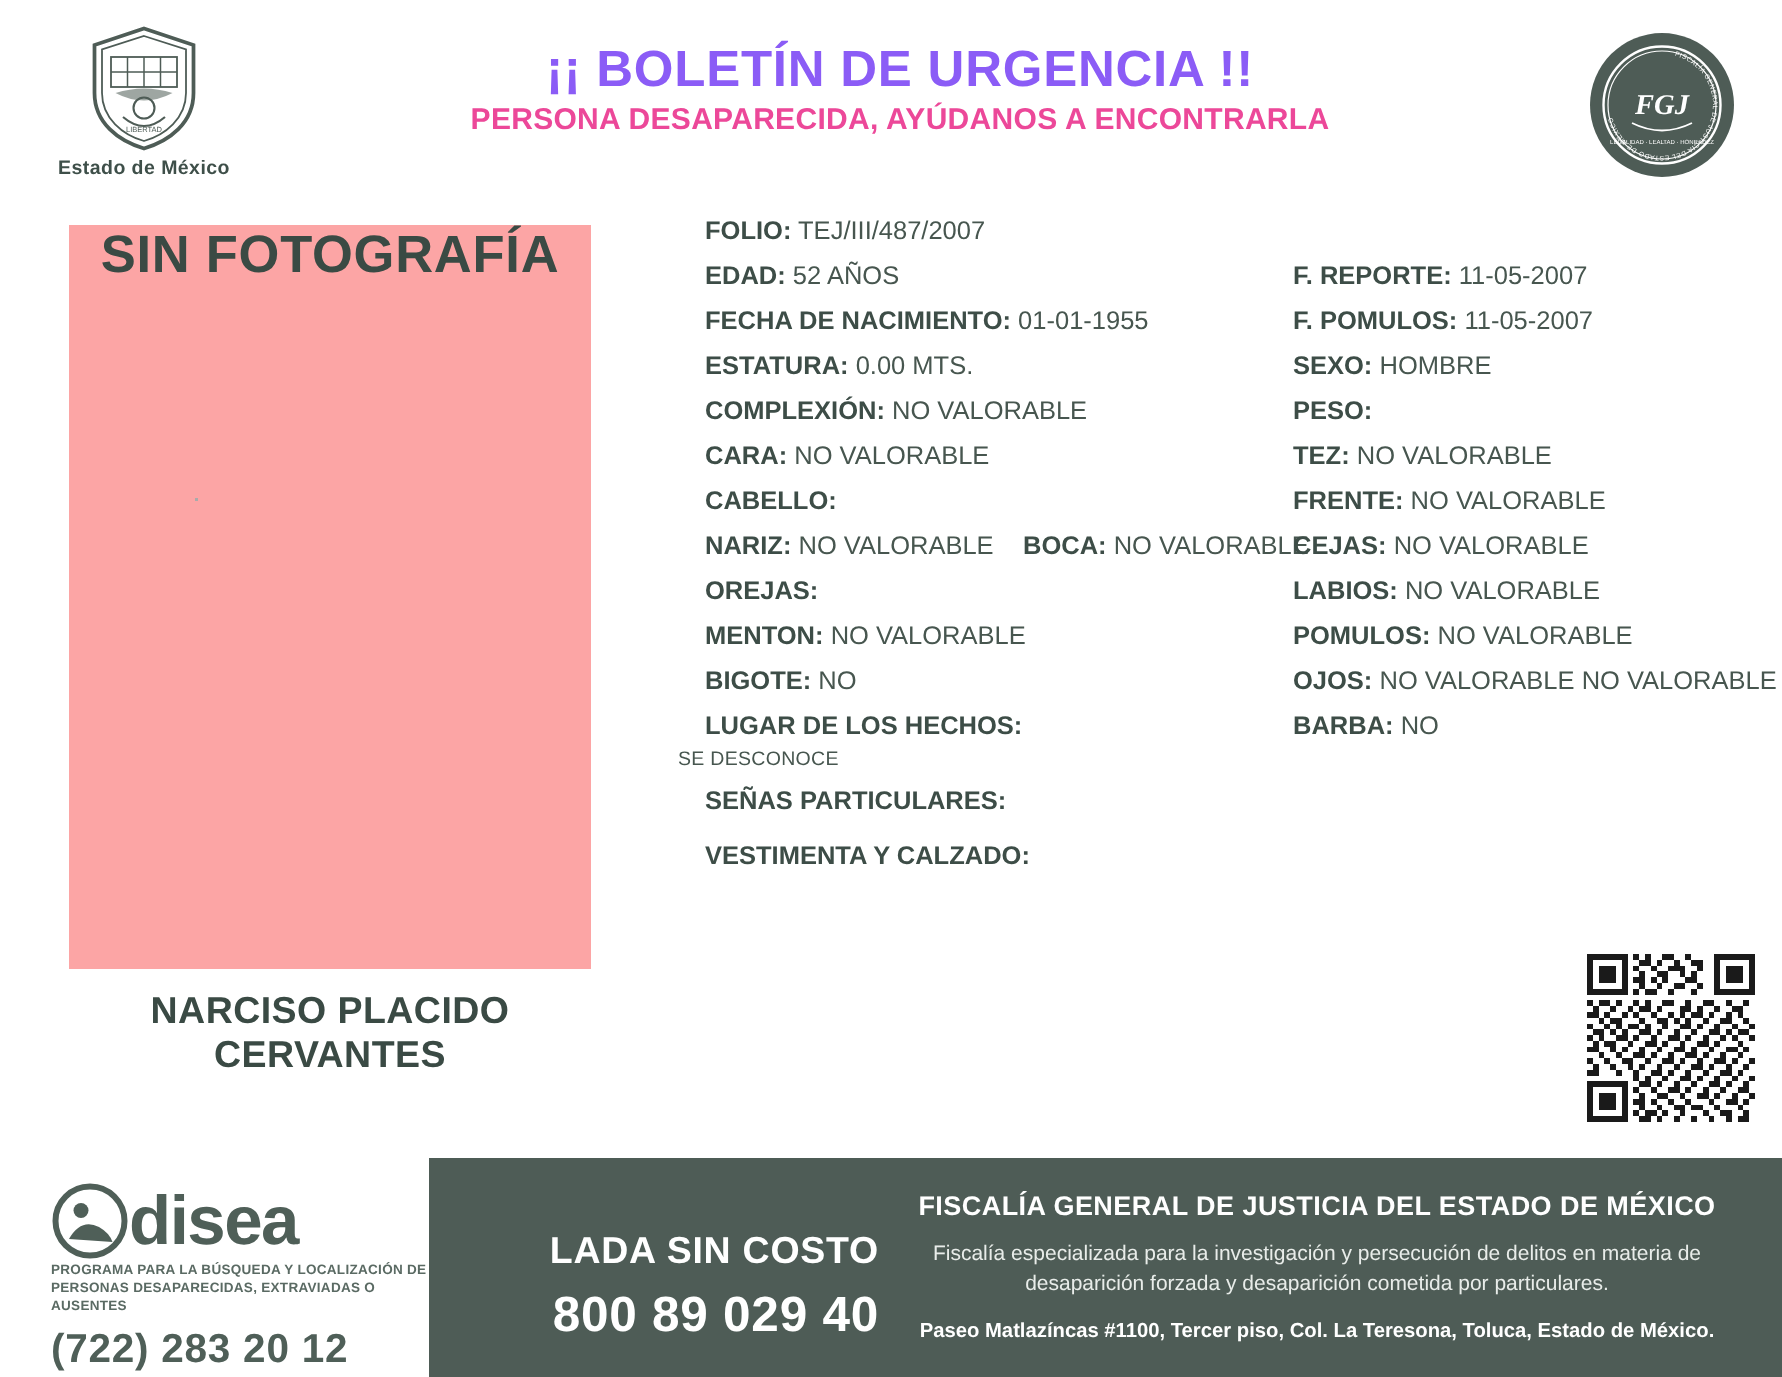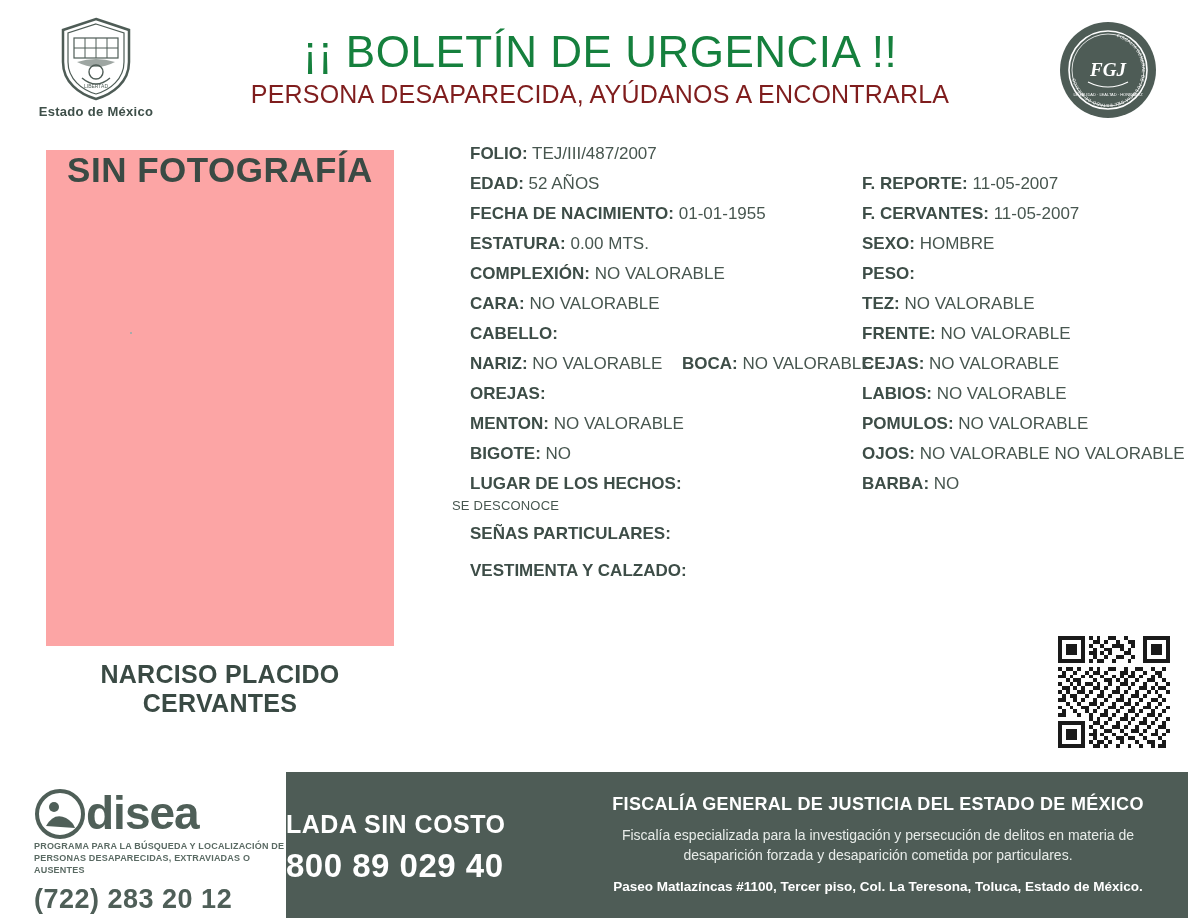--- a/index.html
+++ b/index.html
@@ -50,31 +50,31 @@
     color: #3e4f49;
   }
   .titles {
     position: absolute;
     left: 200px;
     top: 28px;
     width: 800px;
     text-align: center;
   }
   .title-main {
-    font-size: 44px;
-    font-weight: normal;
-    color: #15803d;
+    font-size: 34px;
+    font-weight: bold;
+    color: #8b5cf6;
     letter-spacing: .5px;
     line-height: 1.1;
   }
   .title-sub {
     margin-top: 4px;
-    font-size: 25px;
-    font-weight: normal;
-    color: #7f1d1d;
+    font-size: 20px;
+    font-weight: bold;
+    color: #ec4899;
     letter-spacing: .2px;
   }
   .fgj-logo {
     position: absolute;
     right: 30px;
     top: 20px;
     width: 100px;
     height: 100px;
   }
 
@@ -208,22 +208,22 @@
     left: 286px;
     top: 0;
     width: 902px;
     height: 146px;
     background: #4e5c56;
     color: #ffffff;
     display: flex;
   }
   .lada {
     width: 300px;
-    padding-top: 38px;
-    text-align: left;
+    padding-top: 48px;
+    text-align: right;
   }
   .lada-title {
     font-size: 25px;
     font-weight: bold;
     letter-spacing: .5px;
   }
   .lada-number {
     margin-top: 8px;
     font-size: 33px;
     font-weight: bold;
@@ -316,21 +316,21 @@
     <div class="row col-right" style="top:34px;">
       <span class="lbl">F. REPORTE:</span>
       <span class="val">11-05-2007</span>
     </div>
 
     <div class="row col-left" style="top:64px;">
       <span class="lbl">FECHA DE NACIMIENTO:</span>
       <span class="val">01-01-1955</span>
     </div>
     <div class="row col-right" style="top:64px;">
-      <span class="lbl">F. CERVANTES:</span>
+      <span class="lbl">F. POMULOS:</span>
       <span class="val">11-05-2007</span>
     </div>
 
     <div class="row col-left" style="top:94px;">
       <span class="lbl">ESTATURA:</span>
       <span class="val">0.00 MTS.</span>
     </div>
     <div class="row col-right" style="top:94px;">
       <span class="lbl">SEXO:</span>
       <span class="val">HOMBRE</span>

